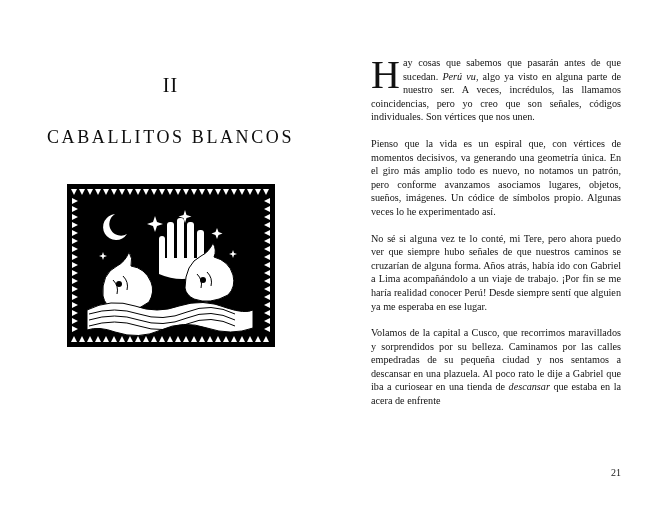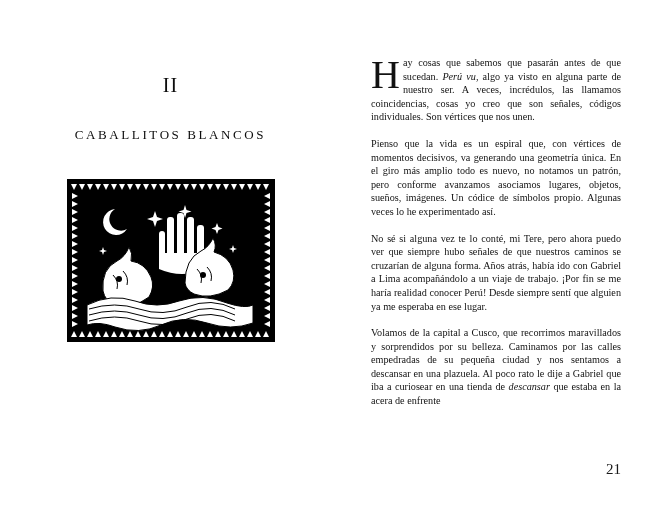--- a/index.html
+++ b/index.html
@@ -41,21 +41,21 @@
     text-align: center;
     font-family: "Liberation Serif", serif;
     font-size: 20px;
     letter-spacing: 1px;
     margin: 18px 0 0 0;
     color: #0d0d0d;
   }
   .chapter-title {
     text-align: center;
     font-family: "Liberation Serif", serif;
-    font-size: 13px;
+    font-size: 18px;
     letter-spacing: 2.6px;
     margin: 30px 0 0 0;
     color: #0d0d0d;
     font-variant: small-caps;
     text-transform: uppercase;
   }
 
   .illustration-wrap {
     margin: 36px auto 0 auto;
     width: 208px;
@@ -88,21 +88,21 @@
     line-height: 32px;
     padding: 2px 3px 0 0;
     margin-top: 1px;
   }
   em { font-style: italic; }
 
   .folio {
     position: absolute;
     right: 46px;
     bottom: 28px;
-    font-size: 15px;
+    font-size: 10px;
     color: #1a1a1a;
     font-family: "Liberation Serif", serif;
     margin-left: 28px;
   }
 </style>
 </head>
 <body>
 
 <div class="spread">
 
@@ -263,21 +263,21 @@
           </g>
         </g>
       </svg>
     </div>
   </div>
 
   <div class="page page-right">
     <div class="text-col">
 
       <p class="first">
-        <span class="dropcap">H</span><span>ay cosas que sabemos que pasarán antes de que sucedan. </span><em>Perú vu</em><span>, algo ya visto en alguna parte de nuestro ser. A veces, incrédulos, las llamamos coincidencias, cosas yo creo que son señales, códigos individuales. Son vértices que nos unen.</span>
+        <span class="dropcap">H</span><span>ay cosas que sabemos que pasarán antes de que sucedan. </span><em>Perú vu</em><span>, algo ya visto en alguna parte de nuestro ser. A veces, incrédulos, las llamamos coincidencias, pero yo creo que son señales, códigos individuales. Son vértices que nos unen.</span>
       </p>
 
       <p>Pienso que la vida es un espiral que, con vértices de momentos decisivos, va generando una geometría única. En el giro más amplio todo es nuevo, no notamos un patrón, pero conforme avanzamos asociamos lugares, objetos, sueños, imágenes. Un códice de símbolos propio. Algunas veces lo he experimentado así.</p>
 
       <p>No sé si alguna vez te lo conté, mi Tere, pero ahora puedo ver que siempre hubo señales de que nuestros caminos se cruzarían de alguna forma. Años atrás, había ido con Gabriel a Lima acompañándolo a un viaje de trabajo. ¡Por fin se me haría realidad conocer Perú! Desde siempre sentí que alguien ya me esperaba en ese lugar.</p>
 
       <p><span>Volamos de la capital a Cusco, que recorrimos maravillados y sorprendidos por su belleza. Caminamos por las calles empedradas de su pequeña ciudad y nos sentamos a descansar en una plazuela. Al poco rato le dije a Gabriel que iba a curiosear en una tienda de </span><em>descansar</em><span> que estaba en la acera de enfrente</span>
       </p>
     </div>
 

